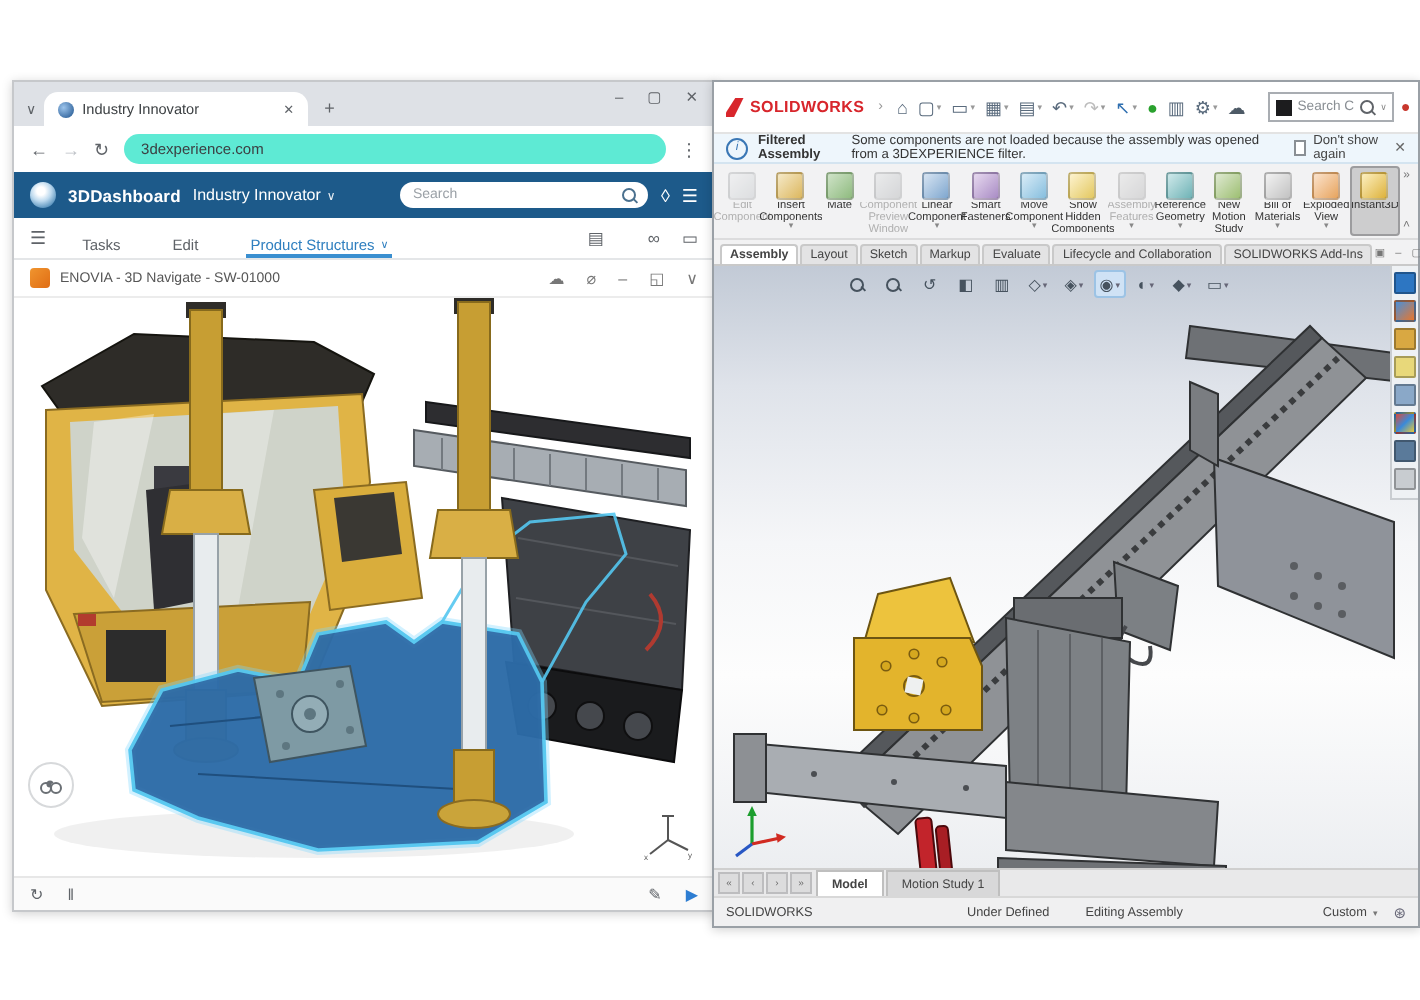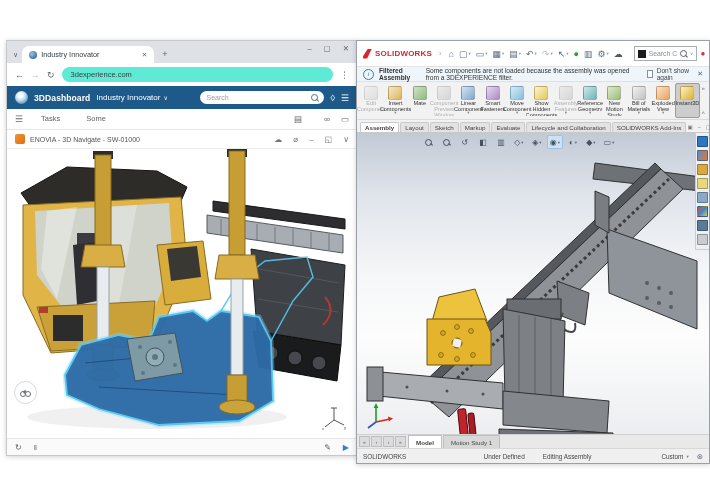--- a/index.html
+++ b/index.html
@@ -165,32 +165,36 @@
     <div class="searchpill">
       <span class="ph">Search</span>
       <span class="mag"></span>
     </div>
     <span class="whiteico">◊</span>
     <span class="whiteico">☰</span>
   </div>
 
   <div class="navrow">
     <span class="nburger">☰</span>
-    <div style="display:flex;align-items:center">
+    <div style="display:flex;align-items:flex-end">
 
         <div class="navitem">
           <span>Tasks</span>
 
         </div>
 
         <div class="navitem">
-          <span>Some</span>
-
-        </div>
-
+          <span>Edit</span>
+
+        </div>
+
+        <div class="navitem active dropdown">
+          <span>Product Structures</span>
+          <span class="arrow">∨</span>
+        </div>
       </div>
     <div class="navtools">
 
         <span>
           <span class="hglyph">▤</span>
         </span>
 
         <span class="magnifier">
           <span class="hglyph"></span>
         </span>

